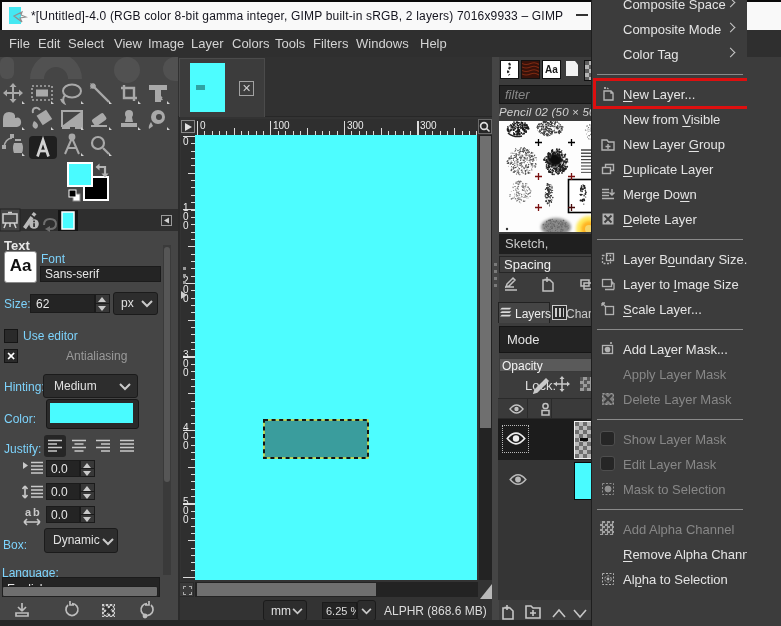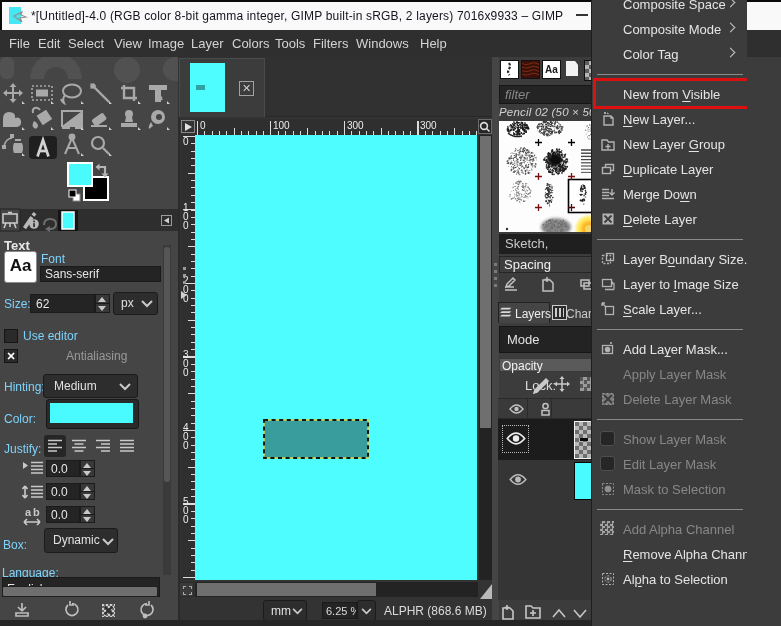--- a/index.html
+++ b/index.html
@@ -1911,29 +1911,29 @@
           <span class="txt">Composite Mode</span>
           <span class="sub"></span>
         </div>
       <div class="mi">
           <span class="txt">Color Tag</span>
           <span class="sub"></span>
         </div>
       <div class="msep">
           <div></div>
         </div>
-      <div class="mi">
-          <span class="txt">New from <u>V</u>isible</span>
-        </div>
       <div class="mi" id="mi-new">
           <svg class="ic" viewBox="0 0 16 16">
             <path d="M4 5 v9 h9 v-7 l-2 -2Z M11 5 v2 h2" fill="none" stroke="#b2b2b2" stroke-width="1.4"></path>
             <path d="M5 3 v-2 m-1 1 h2 M7 2 l1.5 1" stroke="#b2b2b2" stroke-width="1.3" fill="none"></path>
           </svg>
           <span class="txt"><u>N</u>ew Layer...</span>
+        </div>
+      <div class="mi">
+          <span class="txt">New from <u>V</u>isible</span>
         </div>
       <div class="mi">
           <svg class="ic" viewBox="0 0 16 16">
             <path d="M2 4 h5 l1.5 2 H14 v8 H2Z" fill="none" stroke="#b2b2b2" stroke-width="1.4"></path>
             <path d="M8 8 v5 M5.5 10.5 h5" stroke="#b2b2b2" stroke-width="1.4"></path>
           </svg>
           <span class="txt">New Layer <u>G</u>roup</span>
         </div>
       <div class="mi">
           <svg class="ic" viewBox="0 0 16 16">

